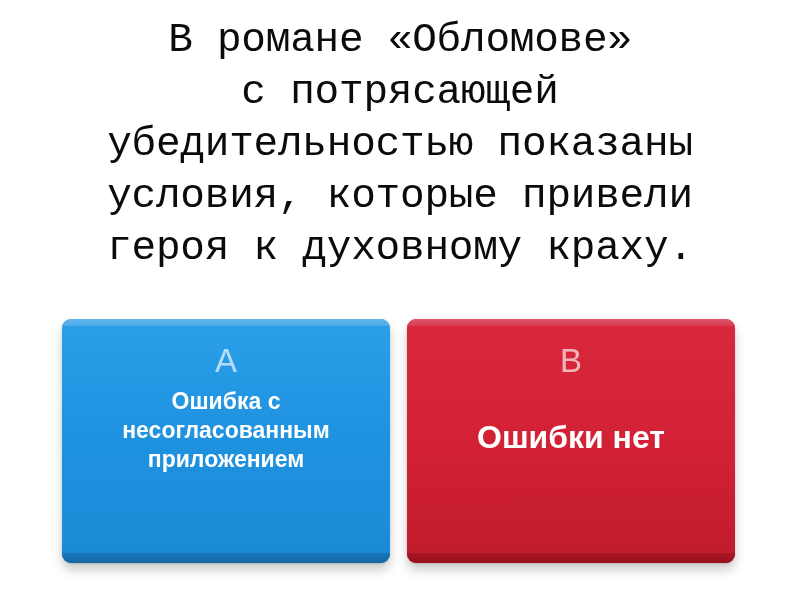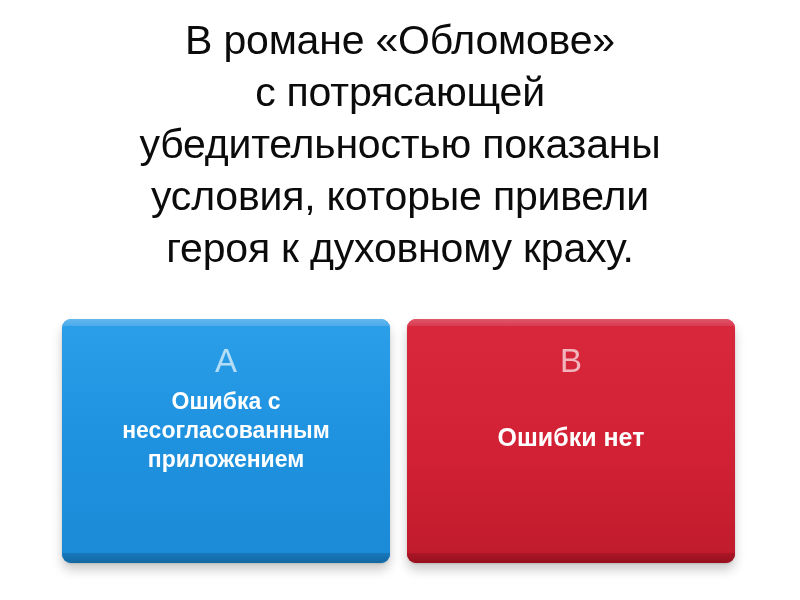--- a/index.html
+++ b/index.html
@@ -28,20 +28,21 @@
     width: 720px;
     margin: 0 auto;
     padding-top: 14px;
     text-align: center;
     color: #0b0b0b;
     font-size: 41px;
     line-height: 52px;
     font-weight: 400;
     letter-spacing: -0.2px;
     white-space: pre-line;
+    font-family: Liberation Mono, monospace;
   }
 
   
   .answers {
     position: absolute;
     left: 62px;
     top: 319px;
     width: 673px;
     height: 244px;
     display: flex;
@@ -117,21 +118,21 @@
     text-align: center;
     color: #ffffff;
     font-weight: 700;
     font-size: 23px;
     line-height: 29px;
     white-space: pre-line;
   }
 
   .answer-card.color-red .card-label {
     margin-top: 44px;
-    font-size: 25px;
+    font-size: 32px;
   }
 </style>
 </head>
 <body>
 
 <div class="quiz-slide">
 
   <div class="question">В романе «Обломове»
 с потрясающей
 убедительностью показаны

